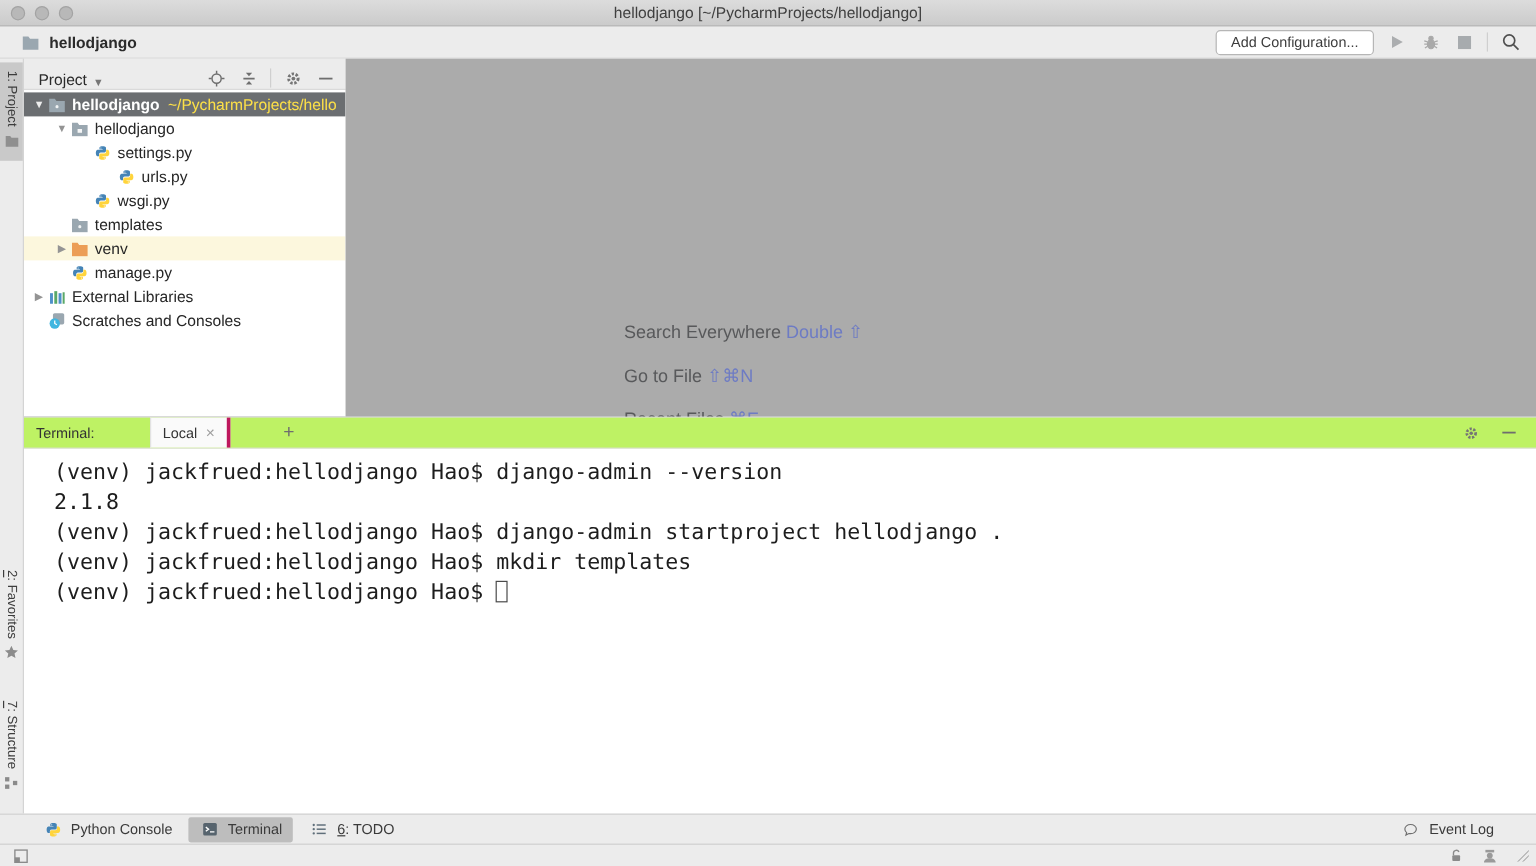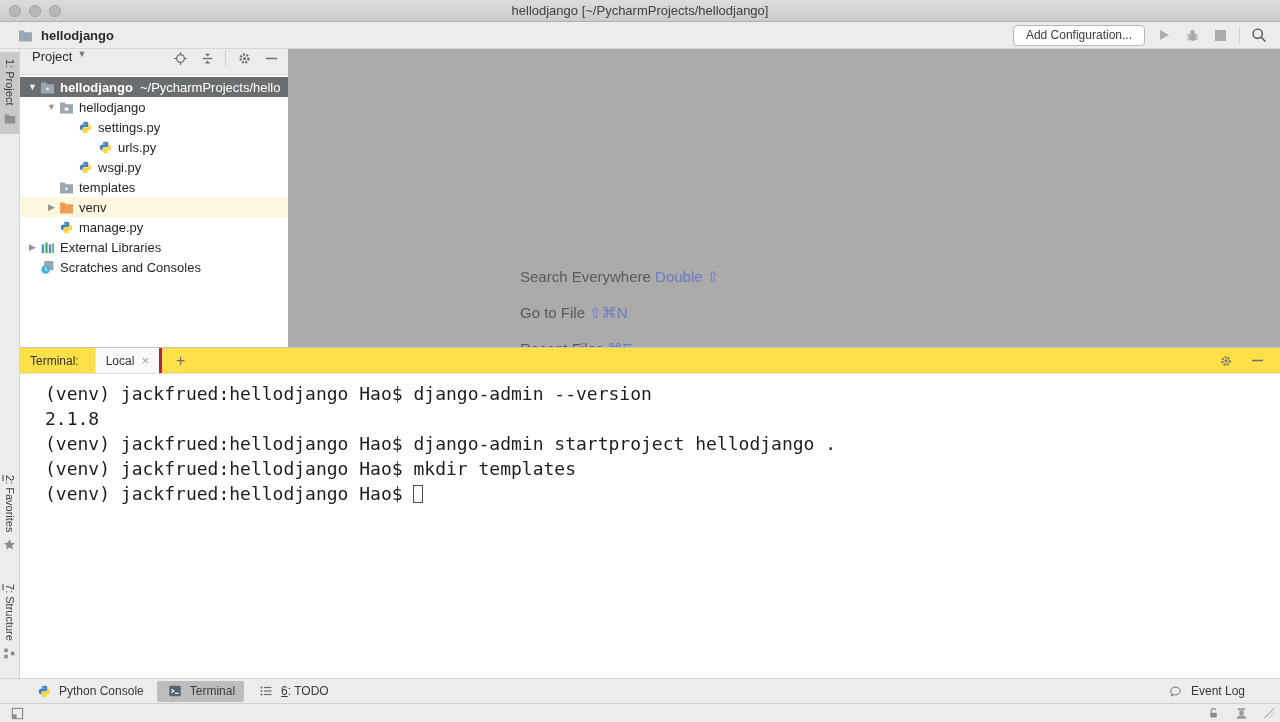--- a/index.html
+++ b/index.html
@@ -35,44 +35,44 @@
   .stripe-tab { display:flex; flex-direction:column; align-items:center; gap:5px; padding:7px 0 6px; width:100%; }
   .stripe-tab.active { background:#c9c9c9; }
   .stripe-label { writing-mode:vertical-rl; font-size:11px; color:#3d3d3d; white-space:nowrap; }
 
   .content { flex:1; display:flex; flex-direction:column; min-width:0; }
   .upper { height:298px; flex:0 0 298px; display:flex; min-width:0; }
 
   
   .project-panel { width:268px; flex:0 0 268px; background:#fff; display:flex; flex-direction:column; }
   .project-header { height:26px; flex:0 0 26px; background:#ececec; border-bottom:1px solid #dadada;
-                    display:flex; align-items:flex-start; padding:0 8px 0 12px; font-size:13px; color:#2b2b2b; }
+                    display:flex; align-items:flex-end; padding:0 8px 0 12px; font-size:13px; color:#2b2b2b; }
   .ph-caret { font-size:9px; color:#777; margin-left:5px; }
   .ph-icons { margin-left:auto; display:flex; align-items:center; gap:9px; }
   .tree { flex:1; overflow:hidden; padding-top:2px; font-size:13px; }
   .tree-row { height:20px; display:flex; align-items:center; white-space:nowrap; overflow:hidden; }
   .tree-row.selected { background:#6b6e71; }
   .tree-row.excluded { background:#fcf7dd; }
   .tr-arrow { width:13px; flex:0 0 13px; font-size:9px; color:#949494; text-align:center; }
   .tree-row.selected .tr-arrow { color:#ededed; }
   .tr-icon { width:16px; height:16px; flex:0 0 16px; display:flex; align-items:center; justify-content:center; }
   .tr-label { margin-left:5px; color:#262626; }
   .tree-row.selected .tr-label { color:#fff; font-weight:bold; }
-  .tr-path { margin-left:7px; color:#ffffff; }
+  .tr-path { margin-left:7px; color:#fde047; }
 
   
   .editor { flex:1; background:#ababab; position:relative; overflow:hidden; min-width:0; }
   .shortcuts { position:absolute; left:232px; top:219px; font-size:15px; color:#58595b; }
   .shortcut-row { height:19px; margin-bottom:17px; white-space:nowrap; }
   .shortcut-keys { color:#6d7bc4; }
 
   
   .terminal-panel { height:331px; flex:0 0 331px; display:flex; flex-direction:column; border-top:1px solid #c4c4c4; background:#fff; }
-  .terminal-header { height:26px; flex:0 0 26px; background:#fde047; border-bottom:1px solid #dcdcdc;
-                     display:flex; align-items:center; padding-left:10px; font-size:12px; color:#333; }
+  .terminal-header { height:26px; flex:0 0 26px; background:#bef264; border-bottom:1px solid #dcdcdc;
+                     display:flex; align-items:center; padding-left:10px; font-size:12px; color:#333;gap:30px; }
   .term-tab { display:flex; align-items:center; gap:7px; height:100%; padding:0 10px; margin-left:16px;
               background:#fafafa; border-left:1px solid #e2e2e2; border-right:3px solid #be185d; }
   .tab-close { color:#9e9e9e; font-size:13px; line-height:1; }
   .term-plus { margin-left:14px; color:#6e6e6e; font-size:16px; line-height:1; }
   .term-header-right { margin-left:auto; display:flex; align-items:center; gap:13px; padding-right:14px; }
   .terminal-body { flex:1; background:#fff; font-family:"DejaVu Sans Mono","Liberation Mono",monospace;
                    font-size:18px; line-height:25px; color:#1d1d1d; padding:7px 0 0 25px; white-space:pre; overflow:hidden; }
   .cursor-box { display:inline-block; width:10px; height:18px; border:1px solid #4a4a4a; vertical-align:-3px; }
 
   

